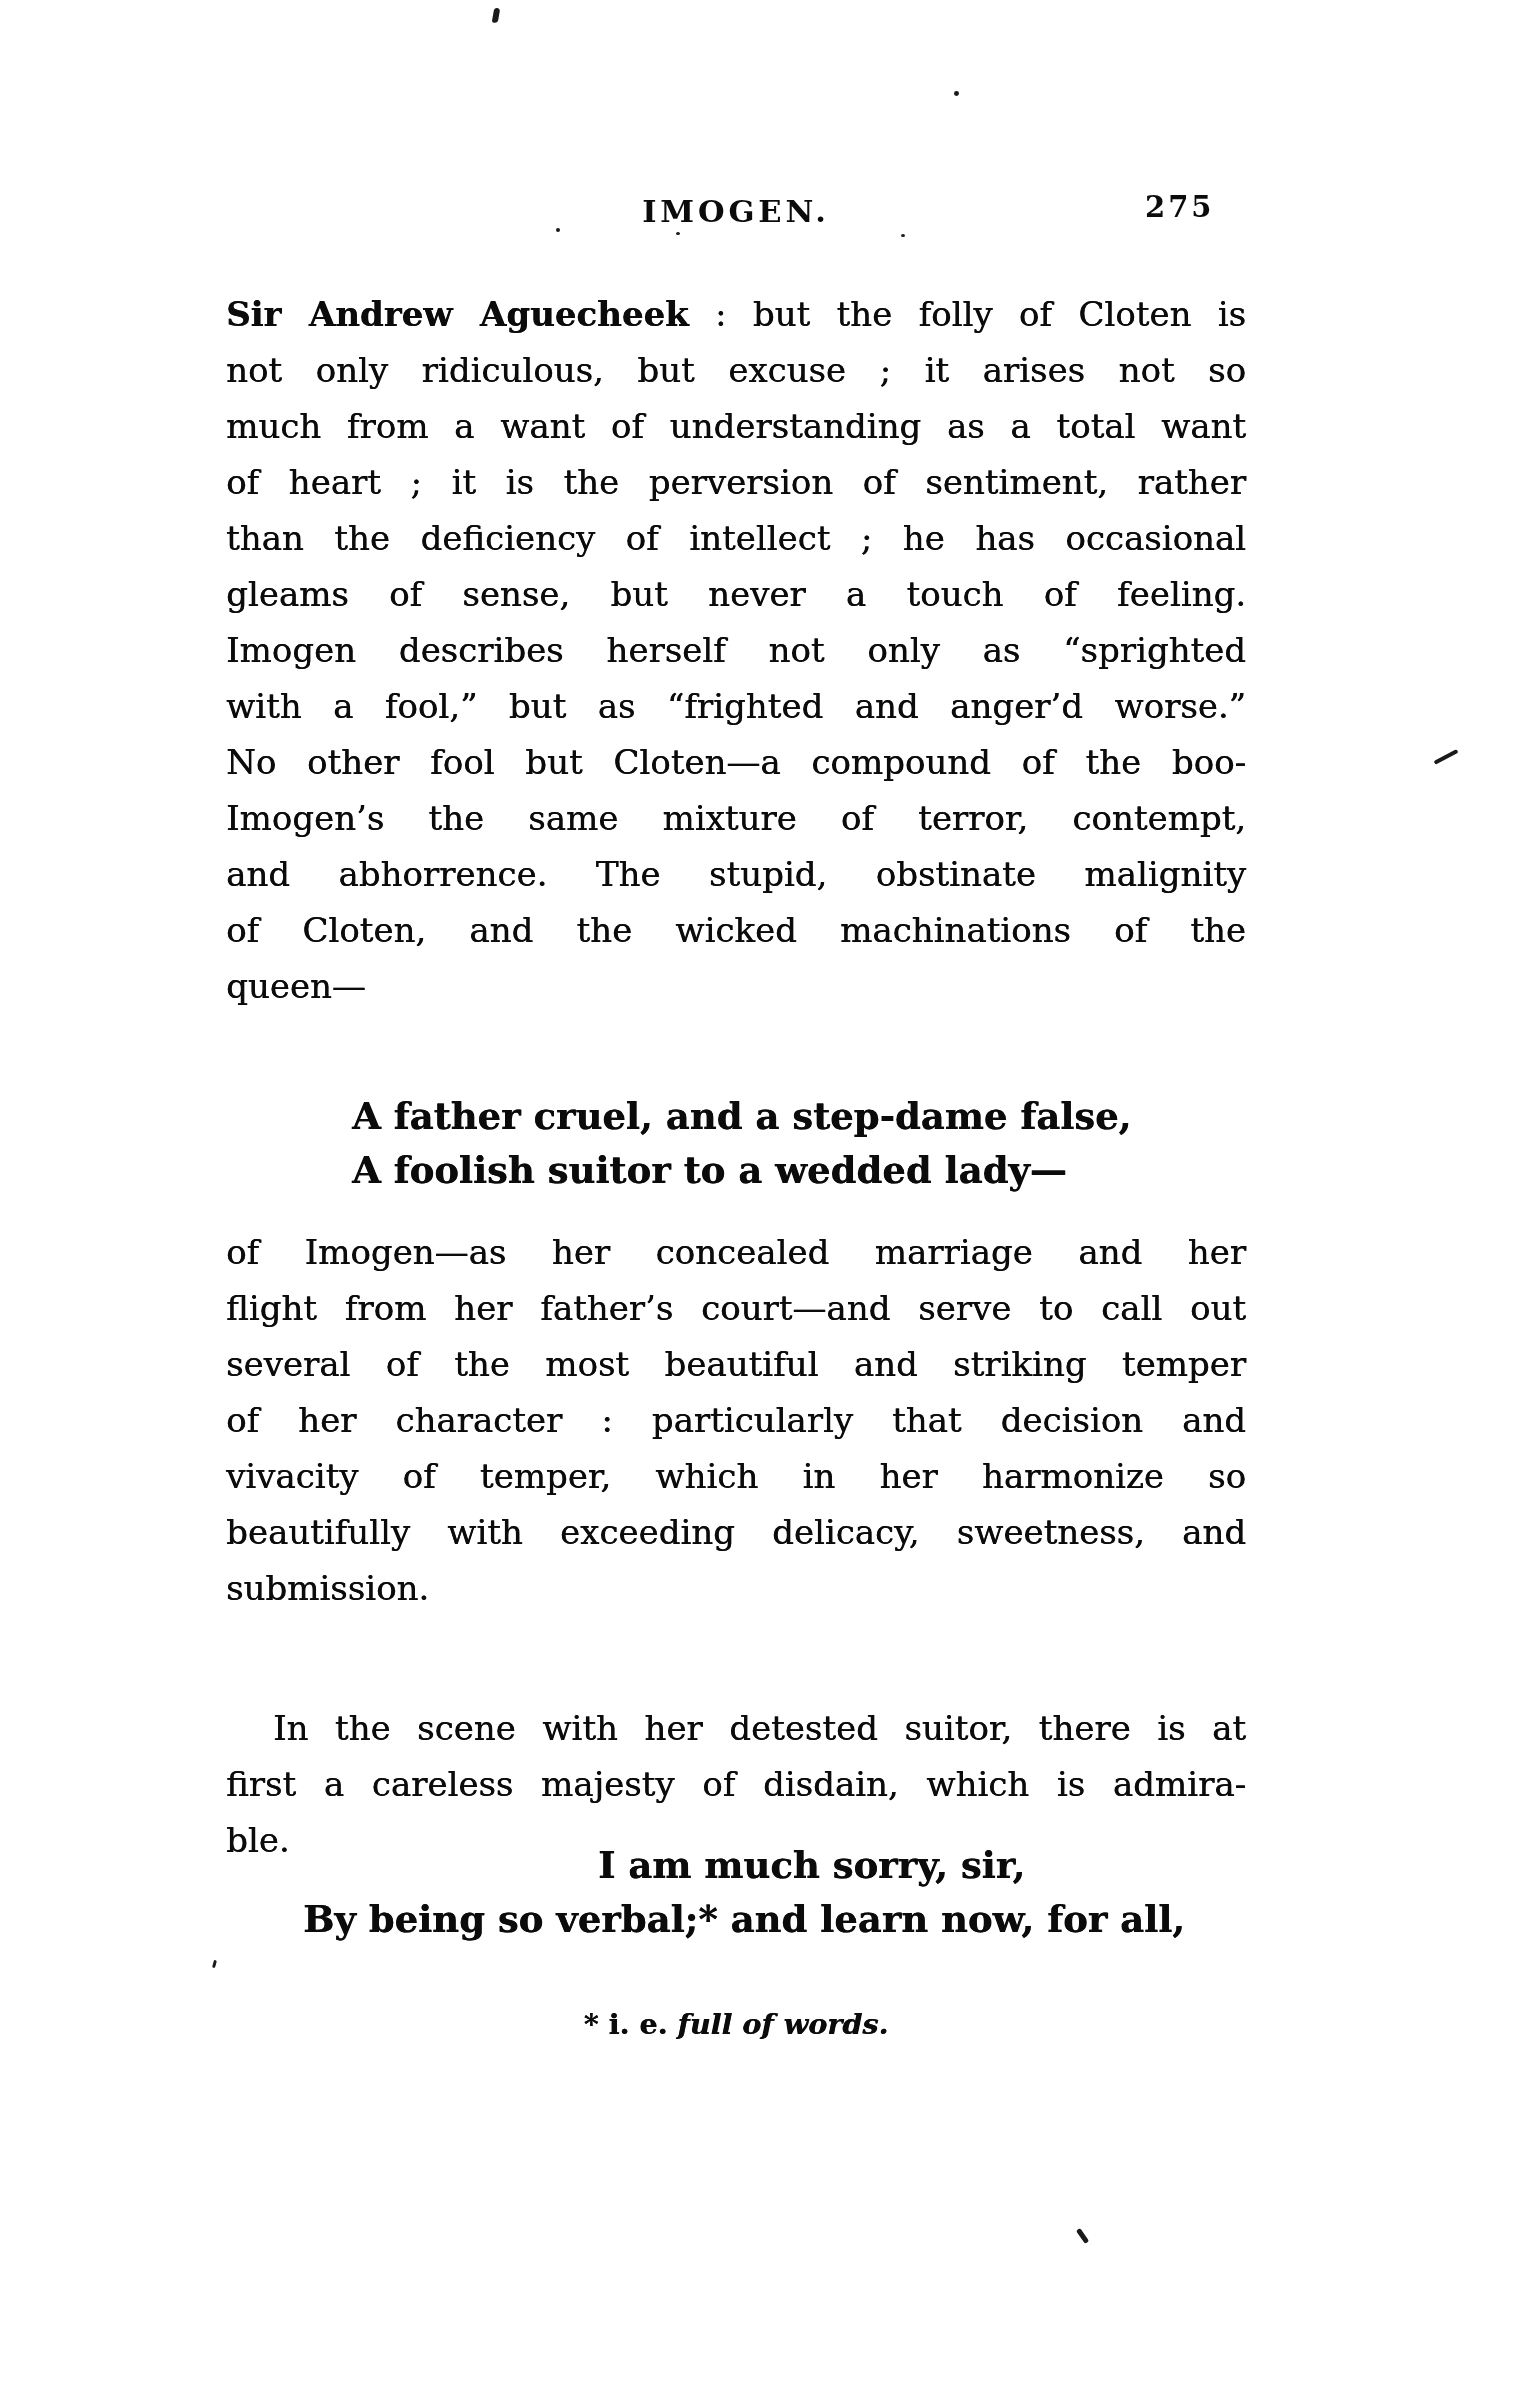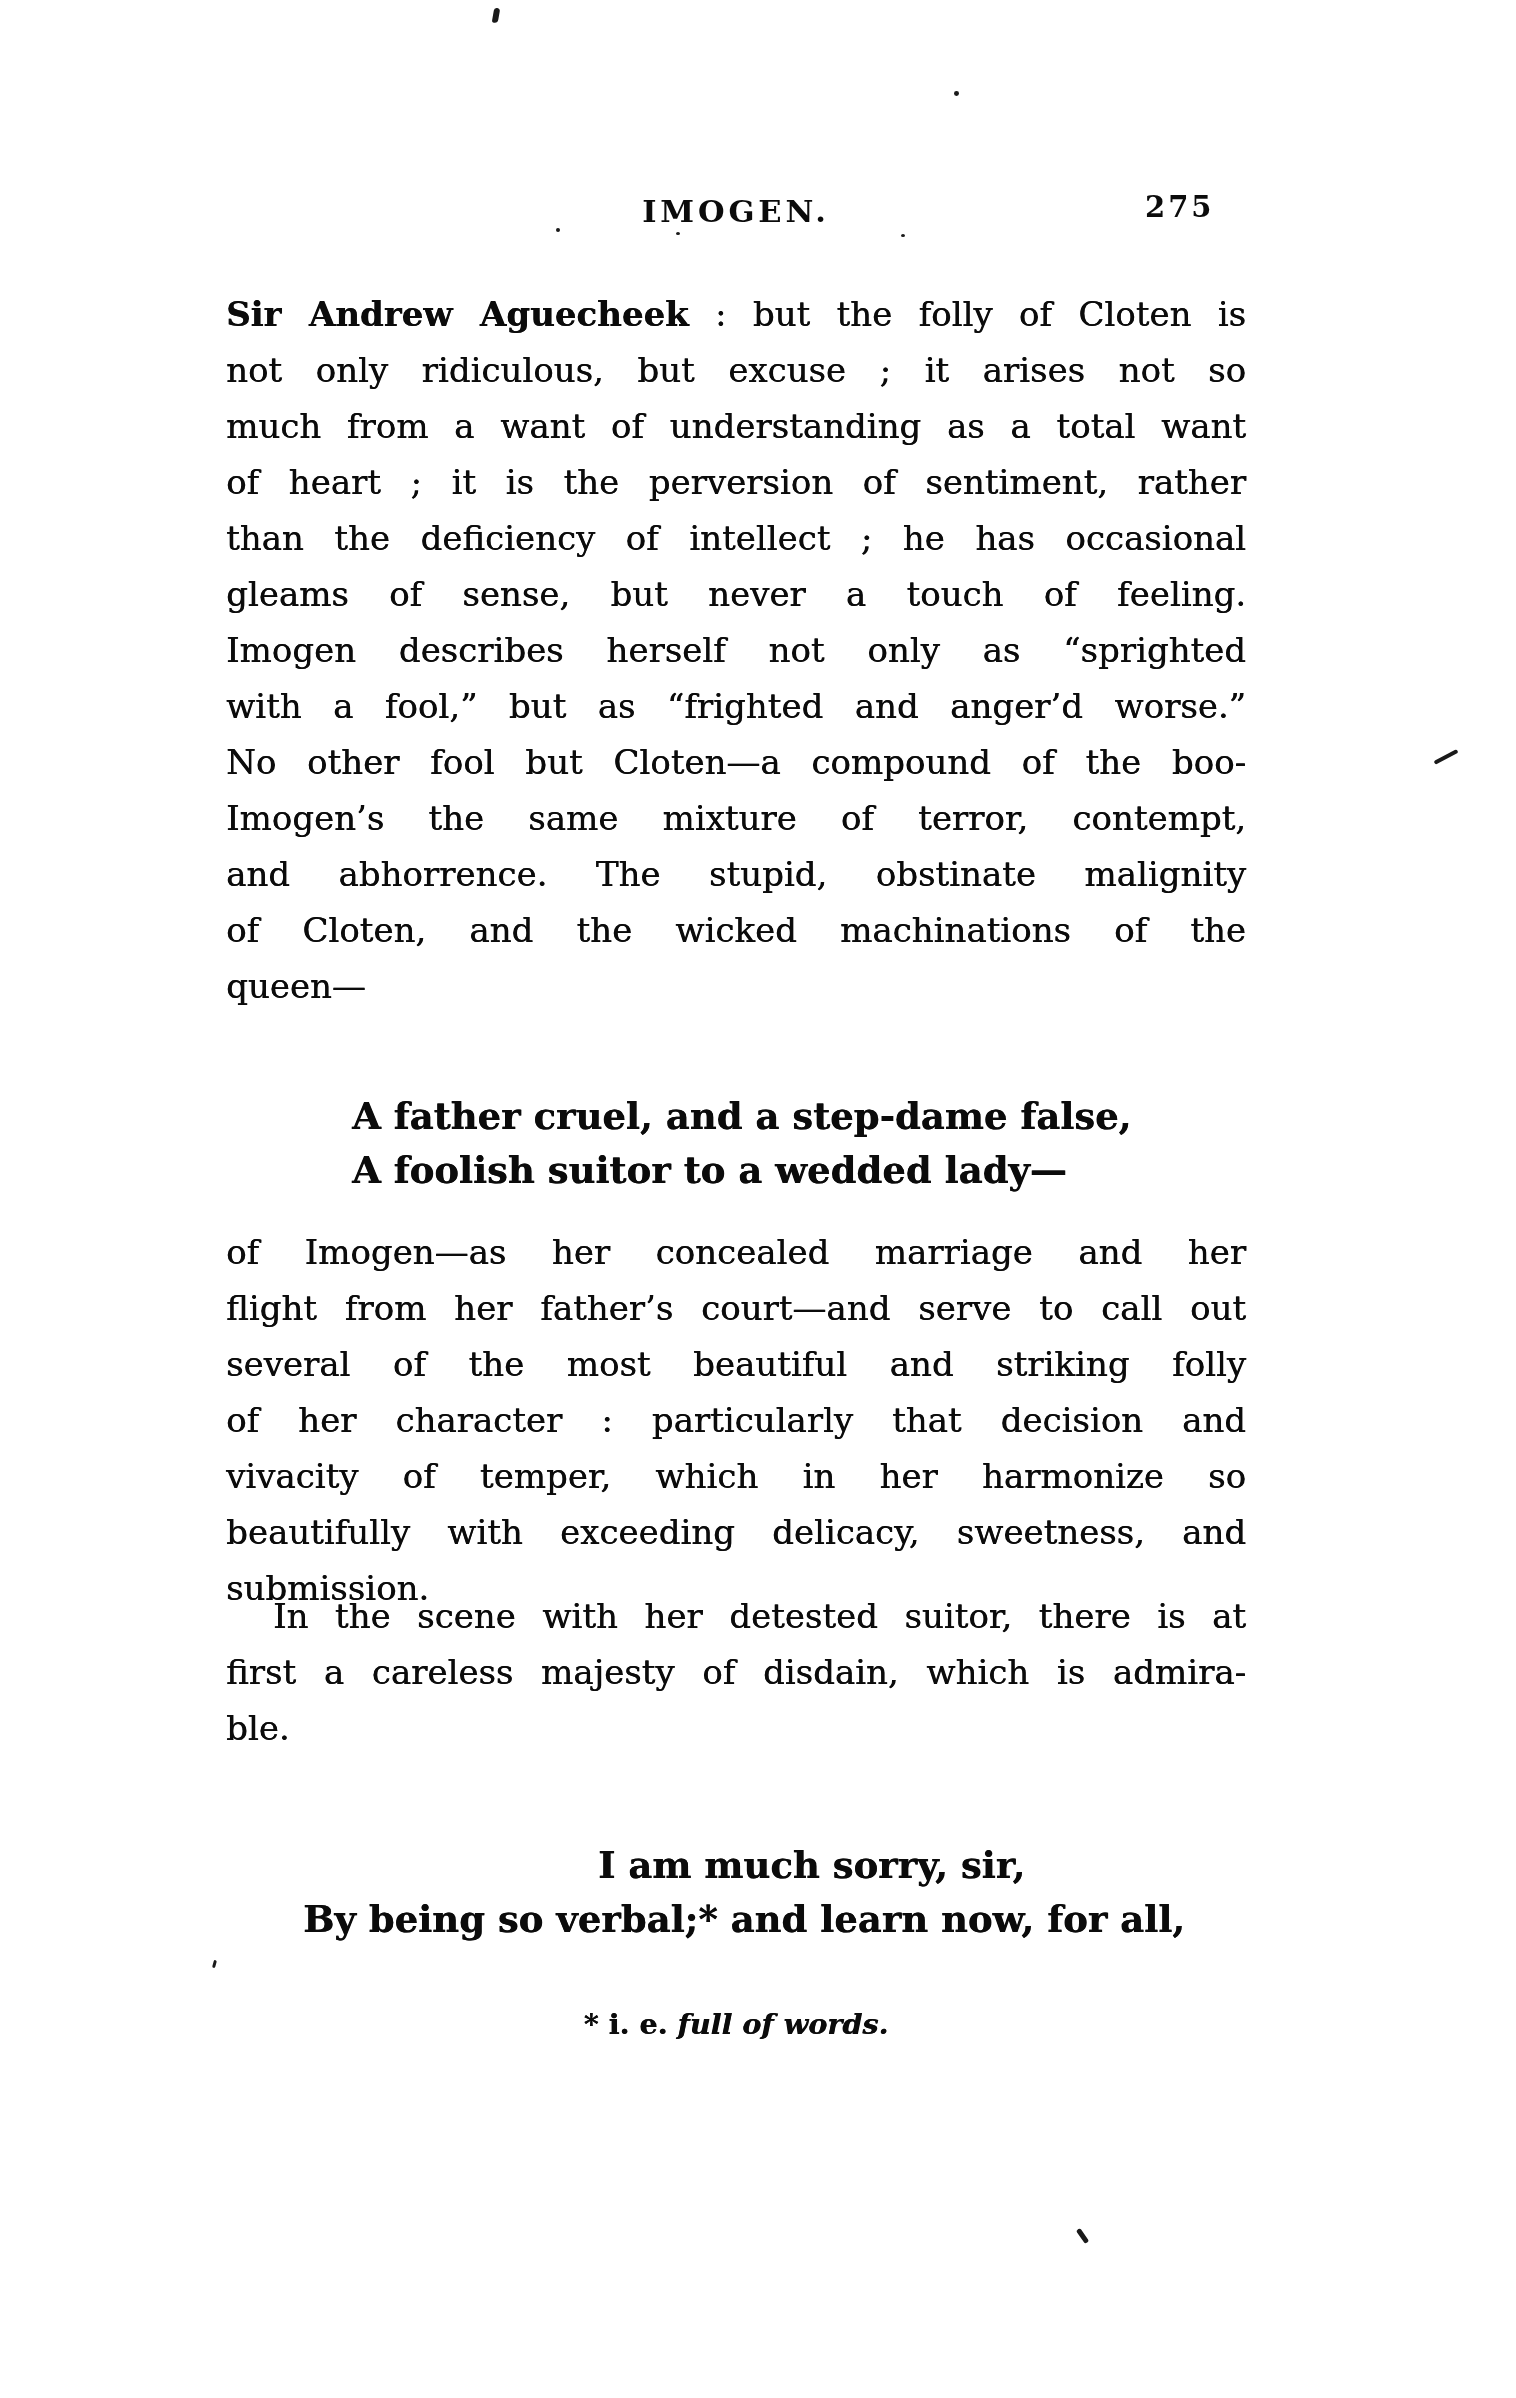--- a/index.html
+++ b/index.html
@@ -50,21 +50,21 @@
     text-align-last: justify;
   }
   .prose .line.line-last {
     text-align-last: left;
   }
   .lead { font-weight: bold; }
 
   #p1 { top: 286px; }
   #v1 { top: 1089px; }
   #p2 { top: 1224px; }
-  #p3 { top: 1588px; }
+  #p3 { top: 1700px; }
   #v2 { top: 1838px; }
   #fn { top: 2000px; }
 
   #p3 .lines .line:first-child { text-indent: 47px; }
 
   .verse .line {
     font-size: 37px;
     line-height: 54px;
     font-weight: bold;
     text-align: left;
@@ -128,21 +128,21 @@
     <div class="lines">
         <div class="line">A father cruel, and a step-dame false,</div>
         <div class="line line-last">A foolish suitor to a wedded lady—</div>
       </div>
   </section>
 
   <section class="text-block prose" id="p2">
     <div class="lines">
         <div class="line">of Imogen—as her concealed marriage and her</div>
         <div class="line">flight from her father’s court—and serve to call out</div>
-        <div class="line">several of the most beautiful and striking folly</div>
+        <div class="line">several of the most beautiful and striking temper</div>
         <div class="line">of her character : particularly that decision and</div>
         <div class="line">vivacity of temper, which in her harmonize so</div>
         <div class="line">beautifully with exceeding delicacy, sweetness, and</div>
         <div class="line line-last">submission.</div>
       </div>
   </section>
 
   <section class="text-block prose" id="p3">
     <div class="lines">
         <div class="line">In the scene with her detested suitor, there is at</div>

